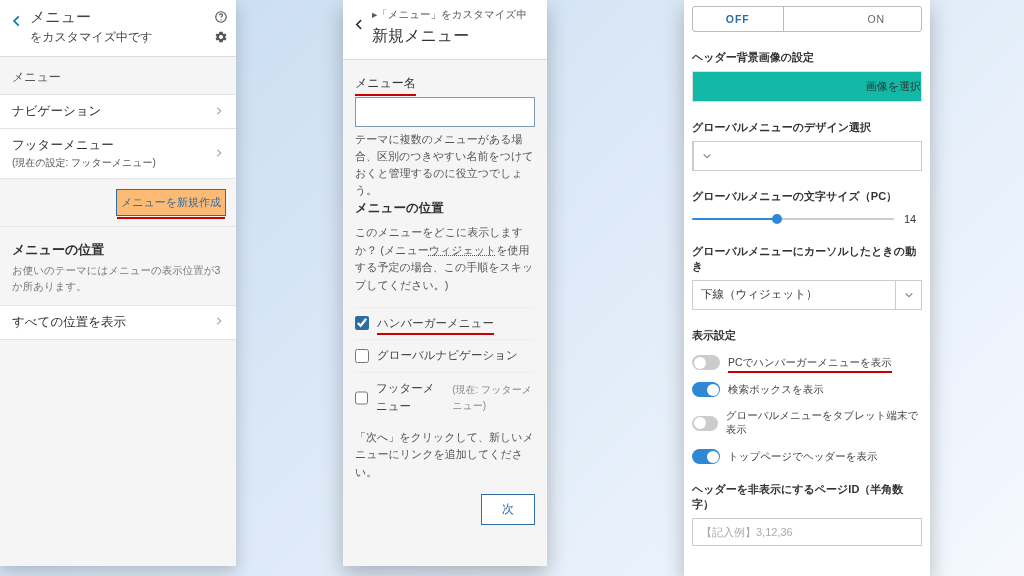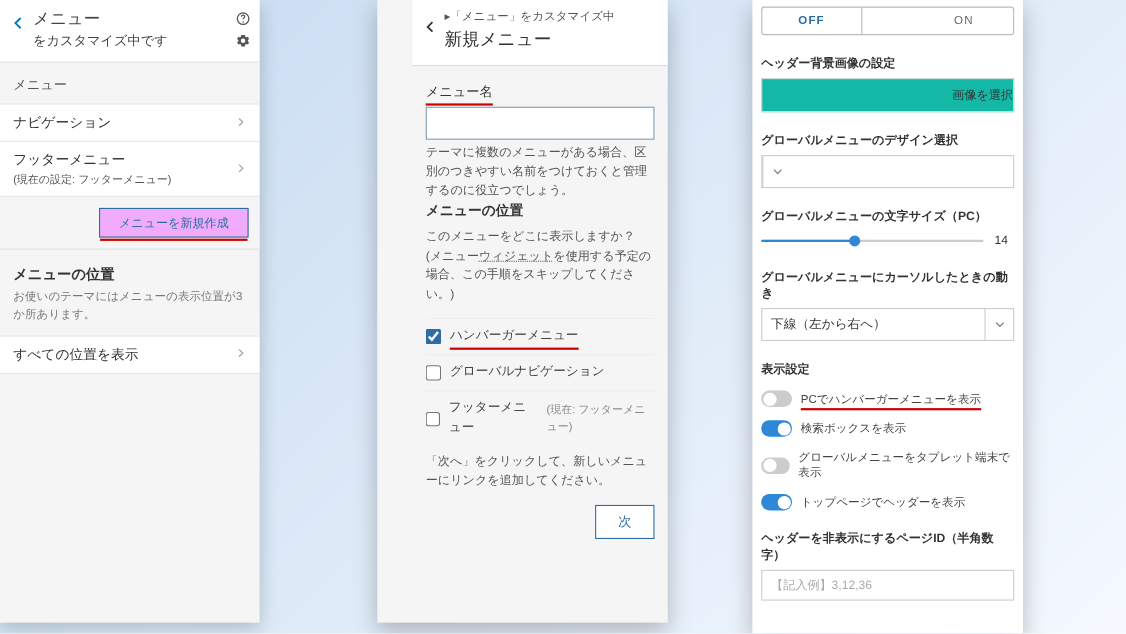--- a/index.html
+++ b/index.html
@@ -11,21 +11,21 @@
     position: relative;
   }
   .panel {
     position: absolute; top: 0; bottom: 10px;
     background: #f5f5f5;
     box-shadow: 0 8px 20px rgba(0,0,0,0.25);
     display: flex; flex-direction: column;
     overflow: hidden;
   }
   .p1 { left: 0;   width: 236px; box-shadow: 0 6px 16px rgba(0,0,0,.2); }
-  .p2 { left: 343px; width: 264px; padding-left: 32px; }
+  .p2 { left: 343px; width: 204px; }
   .p3 { left: 684px; width: 246px; bottom:0; }
   
   
   .p1-hdr { display:flex; align-items:flex-start; padding:8px 8px 10px 8px; background:#fff; border-bottom:1px solid #ddd; }
   .back-arrow { padding: 6px 6px 0 2px; color:#007cba; cursor:pointer; }
   .back-arrow svg { width:14px; height:14px; }
   .hdr-txt { flex:1; }
   .hdr-title { font-size:15px; font-weight:400; color:#444; }
   .hdr-sub { font-size:12px; color:#444; margin-top:2px; }
   .icon-col { display:flex; flex-direction:column; align-items:center; gap:6px; color:#555; padding-top:2px; }
@@ -33,21 +33,21 @@
   .section-label { padding:12px 12px 8px 12px; font-size:12px; color:#555; background:#f5f5f5; }
   .row { display:flex; align-items:center; justify-content:space-between;
     padding:8px 12px; background:#fff; border-top:1px solid #e4e4e4; border-bottom:1px solid #e4e4e4;
     cursor:pointer; }
   .row + .row { border-top:none; }
   .row .lbl { font-size:12.5px; color:#333; }
   .row .sub { font-size:10px; color:#555; margin-top:2px; }
   .chev { color:#aaa; }
   .chev svg{width:10px;height:10px;}
   .newmenu-wrap { padding:10px; background:#f5f5f5; border-bottom:1px solid #e4e4e4; display:flex; justify-content:flex-end;}
-  .newmenu-btn { border:1px solid #2e6da4; color:#2e6da4; background:#f0abfc; font-size:11px; padding:5px 17px; cursor:pointer; position:relative;}
+  .newmenu-btn { border:1px solid #2e6da4; color:#2e6da4; background:#fdba74; font-size:11px; padding:5px 4px; cursor:pointer; position:relative;}
   .underline-red::after{content:"";position:absolute;left:0;right:0;bottom:-4px;height:2px;background:#c00;}
   .pos-title { padding:14px 12px 4px 12px; font-size:13px; font-weight:bold; color:#333; }
   .pos-desc { padding:0 12px 10px 12px; font-size:10.5px; color:#777; line-height:1.5; }
   
   
   .p2-hdr { background:#fff; padding:8px 10px 12px 10px; border-bottom:1px solid #ddd; display:flex; gap:6px; }
   .p2-hdr .bc { font-size:10.5px; color:#555; margin-bottom:4px; }
   .p2-hdr .ttl { font-size:16px; color:#333; }
   .back2 { padding-top:10px; color:#333; cursor:pointer;}
   .back2 svg{width:13px;height:13px;}
@@ -218,21 +218,21 @@
     <div class="slider">
       <div class="track"></div>
       <div class="fill"></div>
       <div class="thumb"></div>
     </div>
     <div class="slider-val">14</div>
   </div>
 
   <div class="p3-lbl">グローバルメニューにカーソルしたときの動き</div>
   <div class="select">
-    <div class="sv">下線（左から右へ）</div>
+    <div class="sv">下線（ウィジェット）</div>
     <div class="car">
         <svg viewBox="0 0 24 24">
           <path d="M4 8l8 8 8-8" fill="none" stroke="currentColor" stroke-width="3"></path>
         </svg>
       </div>
   </div>
 
   <div class="p3-lbl">表示設定</div>
   <div class="switch-row">
     <div class="switch">

